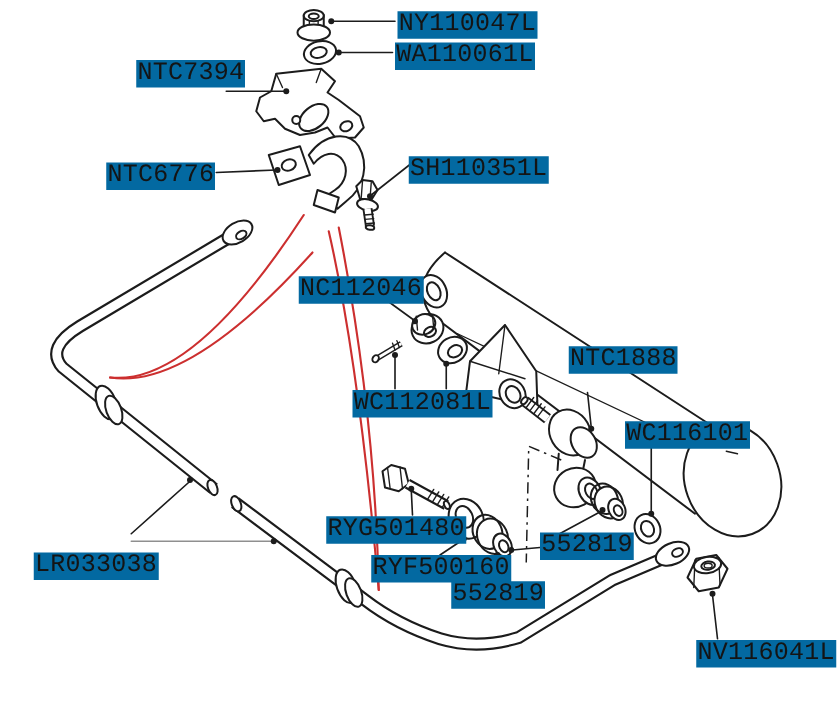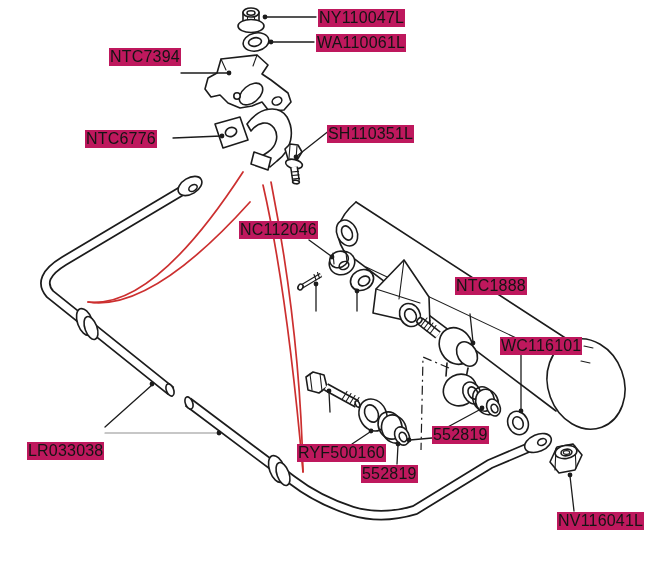--- a/index.html
+++ b/index.html
@@ -15,22 +15,22 @@
   .whf{fill:#fff;stroke:none}
   .red{stroke:var(--accent,#cc2f2f);stroke-width:1.7;fill:none;stroke-linecap:round}
   .dot{fill:var(--line,#1c1c1c);stroke:none}
   .lead{stroke:var(--line,#1c1c1c);stroke-width:1.3;fill:none;stroke-linecap:round}
   .lead-gray{stroke:#8f8f8f;stroke-width:1.2;fill:none;stroke-linecap:round}
   .dash{stroke:var(--line,#1c1c1c);stroke-width:1.2;fill:none;stroke-dasharray:9 4 2 4}
   .bar-o{stroke:var(--line,#1c1c1c);stroke-width:10.5;fill:none;stroke-linejoin:round;stroke-linecap:butt}
   .bar-i{stroke:#fff;stroke-width:7;fill:none;stroke-linejoin:round;stroke-linecap:butt}
   
   .lbl{
-    position:absolute;font-size:16px;letter-spacing:.2px;color:#141414;
-    background:#be185d;padding:0 1px;white-space:nowrap;line-height:1.1;
+    position:absolute;font-size:20px;letter-spacing:.2px;color:#141414;
+    background:#0369a1;padding:0 1px;white-space:nowrap;line-height:1.1;font-family:Liberation Mono, monospace;
   }
 </style>
 </head>
 <body>
 
 <div class="stage">
 
 <svg width="670" height="562" viewBox="0 0 670 562">
 
   <g>
@@ -250,20 +250,22 @@
         <circle class="dot" cx="570" cy="475" r="2.4"></circle>
   </g>
 </svg>
 
   <div class="lbl" style="left:318px;top:9px">NY110047L</div>
   <div class="lbl" style="left:316px;top:34px">WA110061L</div>
   <div class="lbl" style="left:109px;top:48px">NTC7394</div>
   <div class="lbl" style="left:85px;top:130px">NTC6776</div>
   <div class="lbl" style="left:327px;top:125px">SH110351L</div>
   <div class="lbl" style="left:239px;top:221px">NC112046</div>
+  <div class="lbl" style="left:282px;top:312px">WC112081L</div>
   <div class="lbl" style="left:455px;top:277px">NTC1888</div>
   <div class="lbl" style="left:500px;top:337px">WC116101</div>
+  <div class="lbl" style="left:261px;top:413px">RYG501480</div>
   <div class="lbl" style="left:297px;top:444px">RYF500160</div>
   <div class="lbl" style="left:361px;top:465px">552819</div>
   <div class="lbl" style="left:432px;top:426px">552819</div>
   <div class="lbl" style="left:27px;top:442px">LR033038</div>
   <div class="lbl" style="left:557px;top:512px">NV116041L</div>
 </div>
 
 </body></html>

